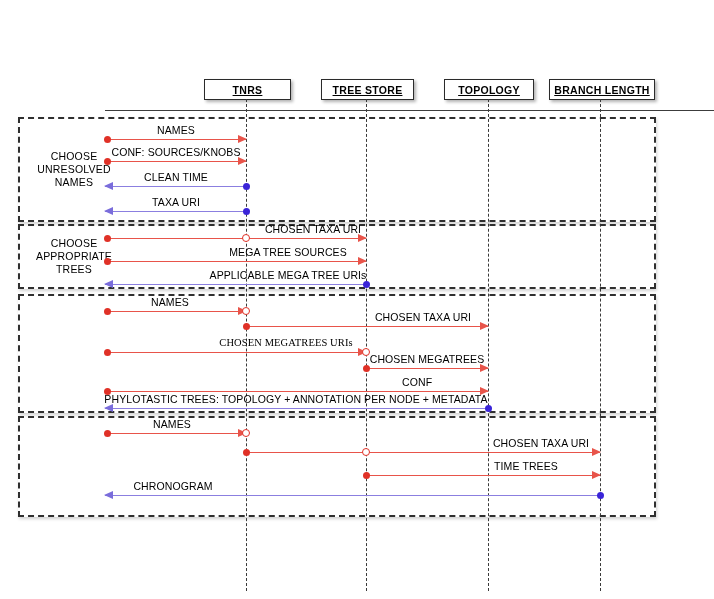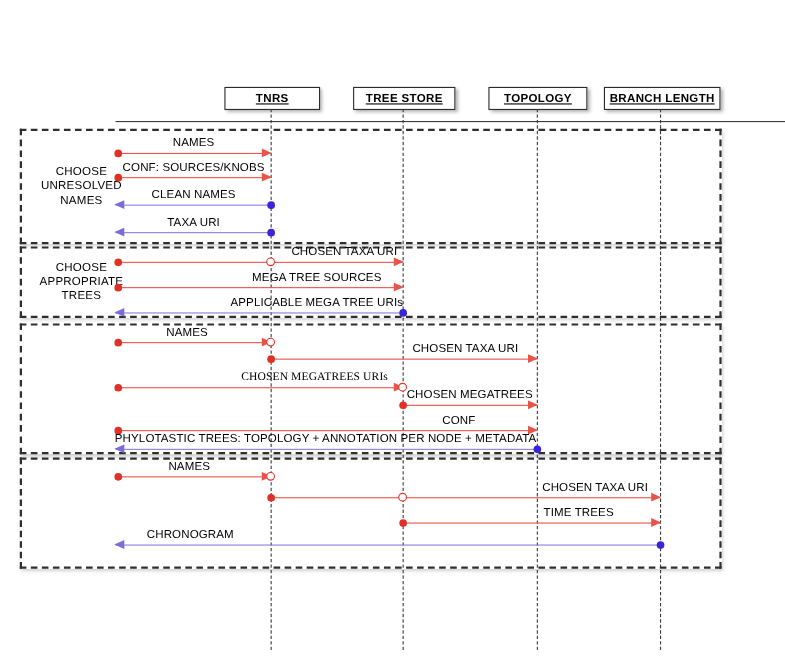--- a/index.html
+++ b/index.html
@@ -113,21 +113,21 @@
         <div class="line"></div>
         <div class="head right"></div>
         <div class="dot src-red"></div>
       </div>
       <div class="msg-label lbl-center" style="left: 176px; top: 146px;">CONF: SOURCES/KNOBS</div>
       <div class="msg ret" style="left: 105px; width: 141px; top: 186px;">
         <div class="line"></div>
         <div class="head left"></div>
         <div class="dot src-blue"></div>
       </div>
-      <div class="msg-label lbl-center" style="left: 176px; top: 171px;">CLEAN NAMES</div>
+      <div class="msg-label lbl-center" style="left: 176px; top: 171px;">CLEAN TIME</div>
       <div class="msg ret" style="left: 105px; width: 141px; top: 211px;">
         <div class="line"></div>
         <div class="head left"></div>
         <div class="dot src-blue"></div>
       </div>
       <div class="msg-label lbl-center" style="left: 176px; top: 196px;">TAXA URI</div>
       <div class="msg call" style="left: 107px; width: 259px; top: 238px;">
         <div class="line"></div>
         <div class="head right"></div>
         <div class="dot src-red"></div>

